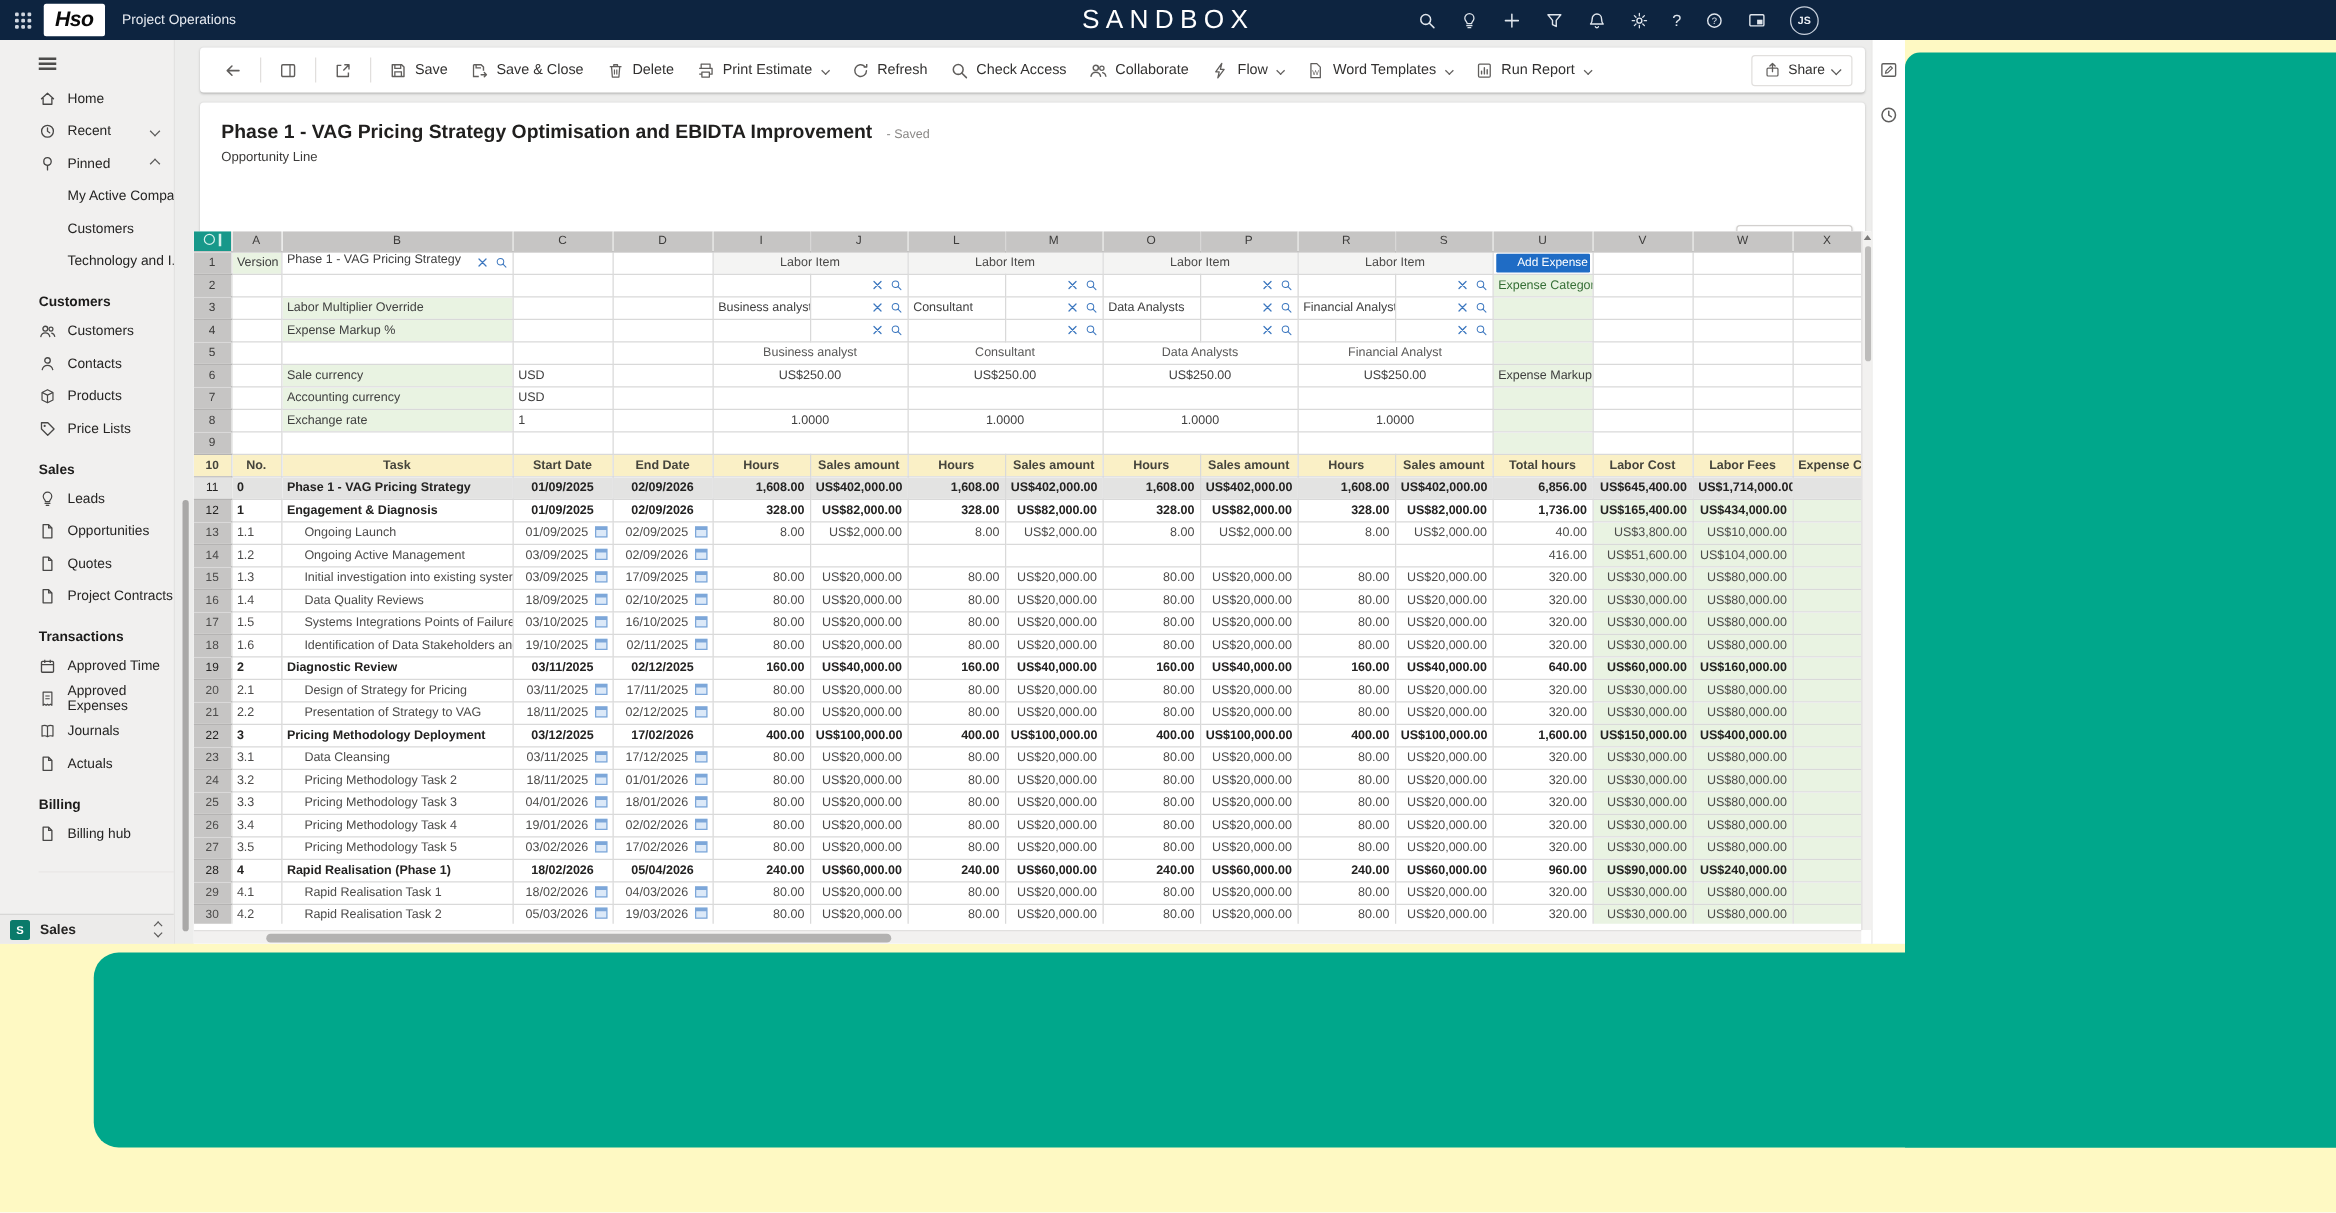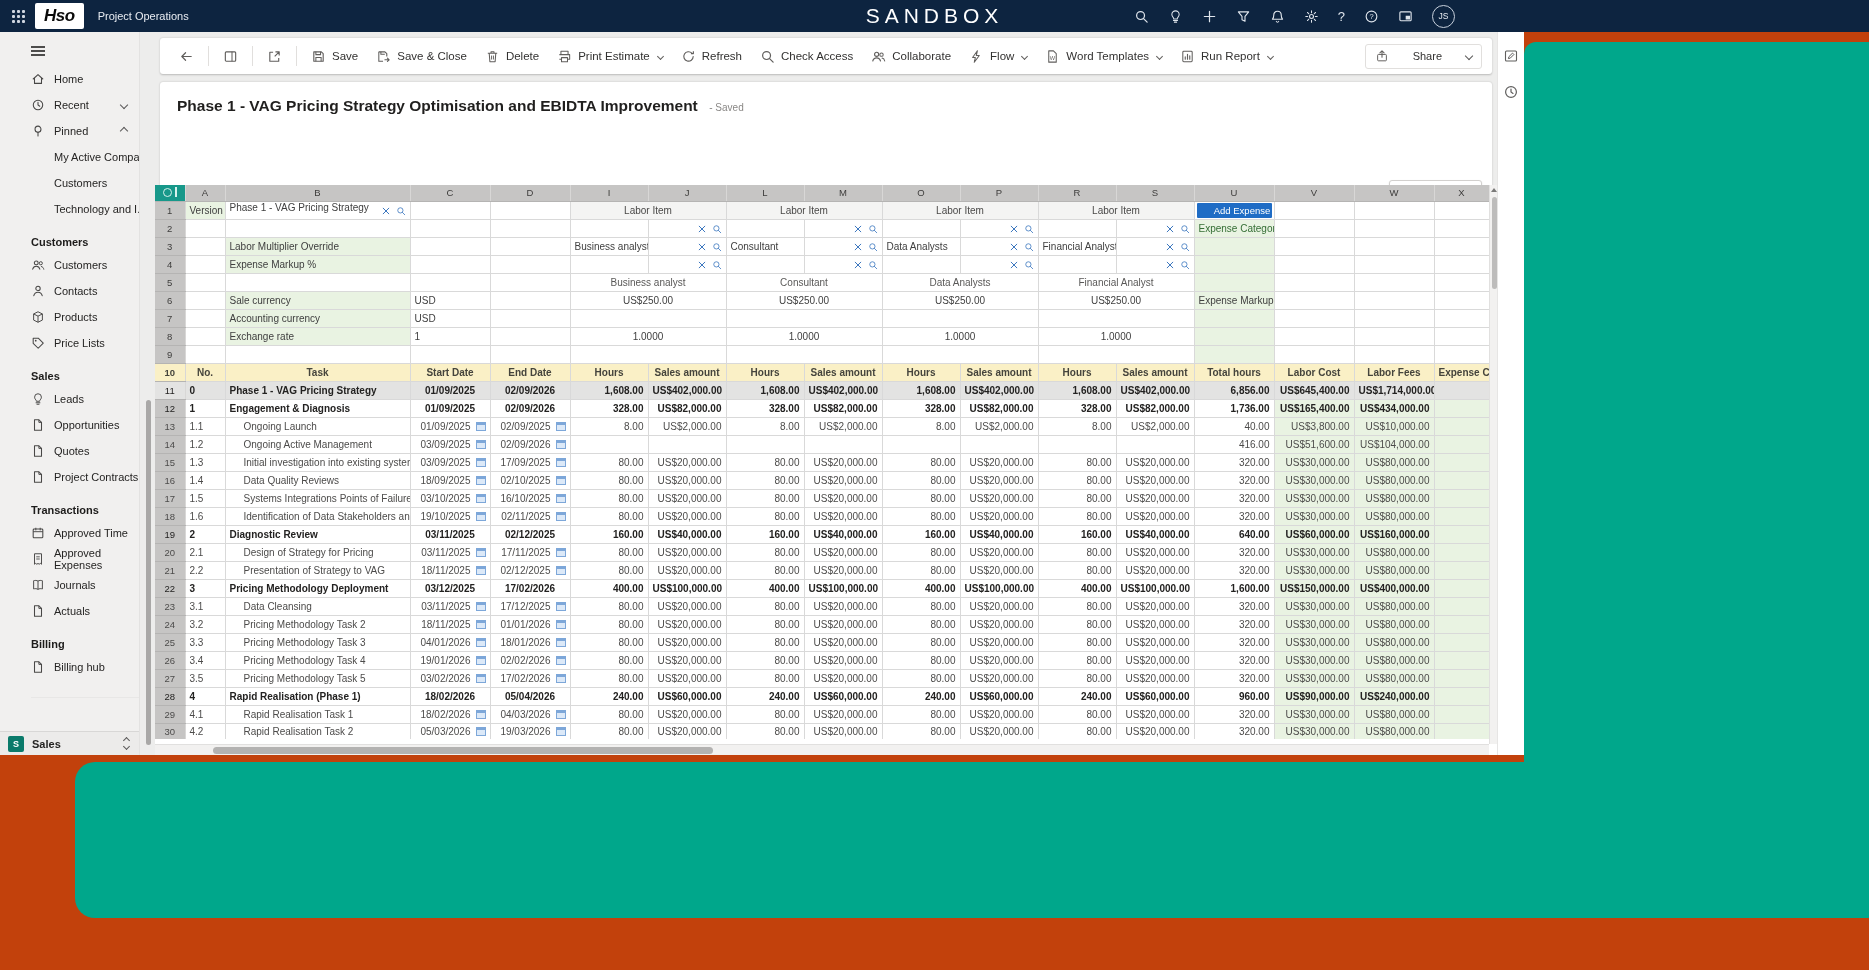--- a/index.html
+++ b/index.html
@@ -1,38 +1,38 @@
 <!DOCTYPE html>
 <html><head>
 <meta charset="utf-8">
 <style>
   :root{
     --navy:#0d2440; --teal:#00a78b; --green:#e9f3e2; --yellow:#faf0c6;
     --gridline:#d9d9d9; --headgray:#c6c5c4; --blue:#3c77bf; --addblue:#1f6cc5;
   }
   *{box-sizing:border-box;margin:0;padding:0;font-family:"Liberation Sans",sans-serif;}
   html,body{width:1869px;height:970px;overflow:hidden;background:#fff;}
-  .canvas{position:relative;width:1869px;height:970px;background:#c2410c;overflow:hidden;}
+  .canvas{position:relative;width:1869px;height:970px;background:#fef9c3;overflow:hidden;}
   .ic{display:inline-block;vertical-align:middle;flex:none;}
 
   
   .teal-right{position:absolute;left:1524px;top:42px;width:345px;height:876px;background:var(--teal);border-radius:12px 0 0 0;}
   .teal-bottom{position:absolute;left:75px;top:762px;width:1794px;height:156px;background:var(--teal);border-radius:20px 0 0 20px;}
 
   
   .topbar{position:absolute;left:0;top:0;width:1869px;height:32px;background:var(--navy);display:flex;align-items:center;color:#fff;z-index:5;}
   .waffle{display:grid;grid-template-columns:repeat(3,3px);grid-gap:2px;margin:0 10px 0 12px;}
   .waffle i{width:3px;height:3px;background:#cfd6e0;border-radius:1px;}
   .logo-box{background:#fff;color:#0a0a0a;height:26px;border-radius:2px;padding:0 9px;display:flex;align-items:center;font-weight:800;font-style:italic;font-size:17px;letter-spacing:-.5px;}
   .app-name{font-size:11px;margin-left:14px;color:#e8ecf2;}
   .sandbox{position:absolute;left:50%;transform:translateX(-50%);font-size:21px;letter-spacing:5px;color:#fff;font-weight:400;}
   .top-icons{position:absolute;right:414px;display:flex;align-items:center;gap:19px;color:#dfe5ec;}
   .top-icons .ic{width:15px;height:15px;}
   .qmark{font-size:13px;color:#dfe5ec;line-height:1;}
-  .avatar{width:23px;height:23px;border-radius:50%;border:1.4px solid #c7d0dc;display:flex;align-items:center;justify-content:center;font-size:8.5px;color:#e8ecf2;}
+  .avatar{width:23px;height:23px;border-radius:50%;border:1.4px solid #c7d0dc;display:flex;align-items:center;justify-content:center;font-size:8.5px;color:#e8ecf2;font-weight:bold;}
 
   
   .sidebar{position:absolute;left:0;top:32px;width:140px;height:723px;background:#f1f0ef;border-right:1px solid #e3e2e1;font-size:11px;color:#252423;padding-left:18px;}
   .burger{display:flex;flex-direction:column;gap:2.5px;margin:14px 0 10px 13px;width:14px;}
   .burger i{height:1.6px;background:#4d4c4b;}
   .nav-item{display:flex;align-items:center;gap:9px;height:26px;padding-left:13px;cursor:default;}
   .nav-item .ic{width:14px;height:14px;color:#484746;}
   .nav-item .chev{margin-left:auto;margin-right:12px;}
   .nav-child{padding-left:36px;height:26px;display:flex;align-items:center;white-space:nowrap;overflow:hidden;}
   .nav-header{font-weight:700;padding:14px 0 4px 13px;font-size:11px;color:#1d1c1b;}
@@ -51,21 +51,21 @@
   .right-gutter{position:absolute;right:0;top:0;width:27px;height:100%;background:#fff;border-left:1px solid #e6e5e4;display:flex;flex-direction:column;align-items:center;padding-top:16px;gap:20px;color:#5f5e5d;}
   .right-gutter .ic{width:16px;height:16px;}
   .form-scroll{position:absolute;left:6px;top:368px;width:5px;height:345px;background:#a9a8a7;border-radius:3px;}
 
   
   .cmdbar{position:absolute;left:20px;right:32px;top:6px;height:36px;background:#fff;border-radius:3px;box-shadow:0 .6px 2px rgba(0,0,0,.22);display:flex;align-items:center;padding:0 10px;font-size:11.5px;color:#323130;}
   .cmd{display:flex;align-items:center;gap:6px;padding:0 9px;height:26px;border-radius:2px;white-space:nowrap;}
   .cmd .ic{width:15px;height:15px;color:#605e5c;}
   .cmd .chev{width:5px;height:5px;border-color:#605e5c;margin-left:2px;}
   .vdiv{width:1px;height:20px;background:#e1dfdd;margin:0 5px;}
-  .share-btn{margin-left:auto;display:flex;align-items:center;gap:24px;height:25px;padding:0 9px;border:1px solid #e1dfdd;border-radius:3px;font-size:11px;color:#323130;}
+  .share-btn{margin-left:auto;display:flex;align-items:center;gap:6px;height:25px;padding:0 9px;border:1px solid #e1dfdd;border-radius:3px;font-size:11px;color:#323130;}
   .share-btn .ic{width:14px;height:14px;color:#605e5c;}
 
   
   .record-card{position:absolute;left:20px;right:32px;top:50px;height:128px;background:#fff;border-radius:3px;box-shadow:0 .6px 2px rgba(0,0,0,.22);}
   .title-row{padding:15px 0 0 17px;white-space:nowrap;}
   .rec-title{display:inline;font-size:15.5px;font-weight:700;color:#201f1e;}
   .rec-saved{font-size:10px;color:#8a8886;margin-left:7px;}
   .rec-type{padding:5px 0 0 17px;font-size:10.5px;color:#3b3a39;}
   .tabs{position:absolute;left:17px;bottom:0;height:35px;display:flex;align-items:center;gap:27px;font-size:11.5px;color:#444341;}
   .tab{position:relative;display:flex;align-items:center;gap:6px;height:100%;cursor:default;}
@@ -545,20 +545,21 @@
         <span>Share</span>
         <span class="chev down"></span>
       </span>
     </div>
 
     <div class="record-card">
       <div class="title-row">
         <h1 class="rec-title">Phase 1 - VAG Pricing Strategy Optimisation and EBIDTA Improvement</h1>
         <span class="rec-saved">- <span>Saved</span></span>
       </div>
+      <div class="rec-type">Opportunity Line</div>
       <div class="tabs" id="tabs">
           <span class="tab">
      <span>General</span>
 
    </span>
           <span class="tab">
      <span>Estimate Versions</span>
 
    </span>
           <span class="tab active">

